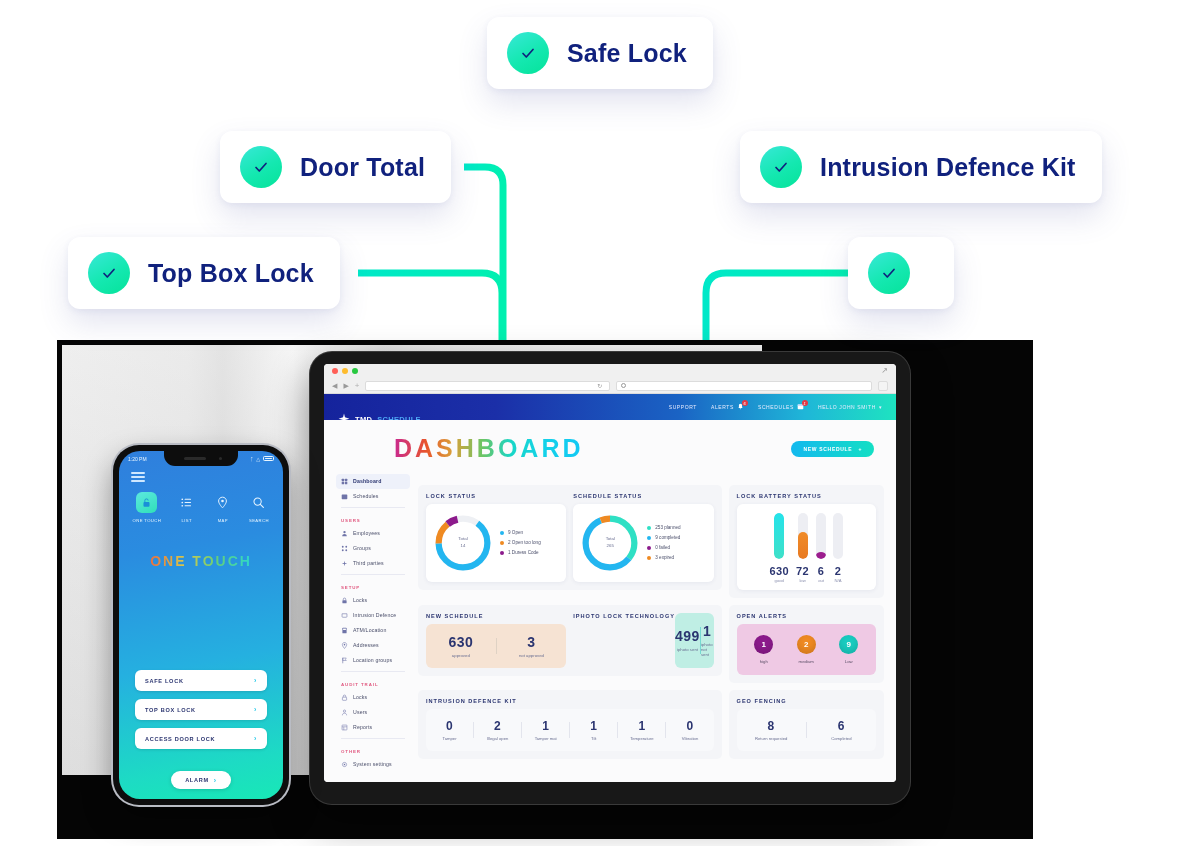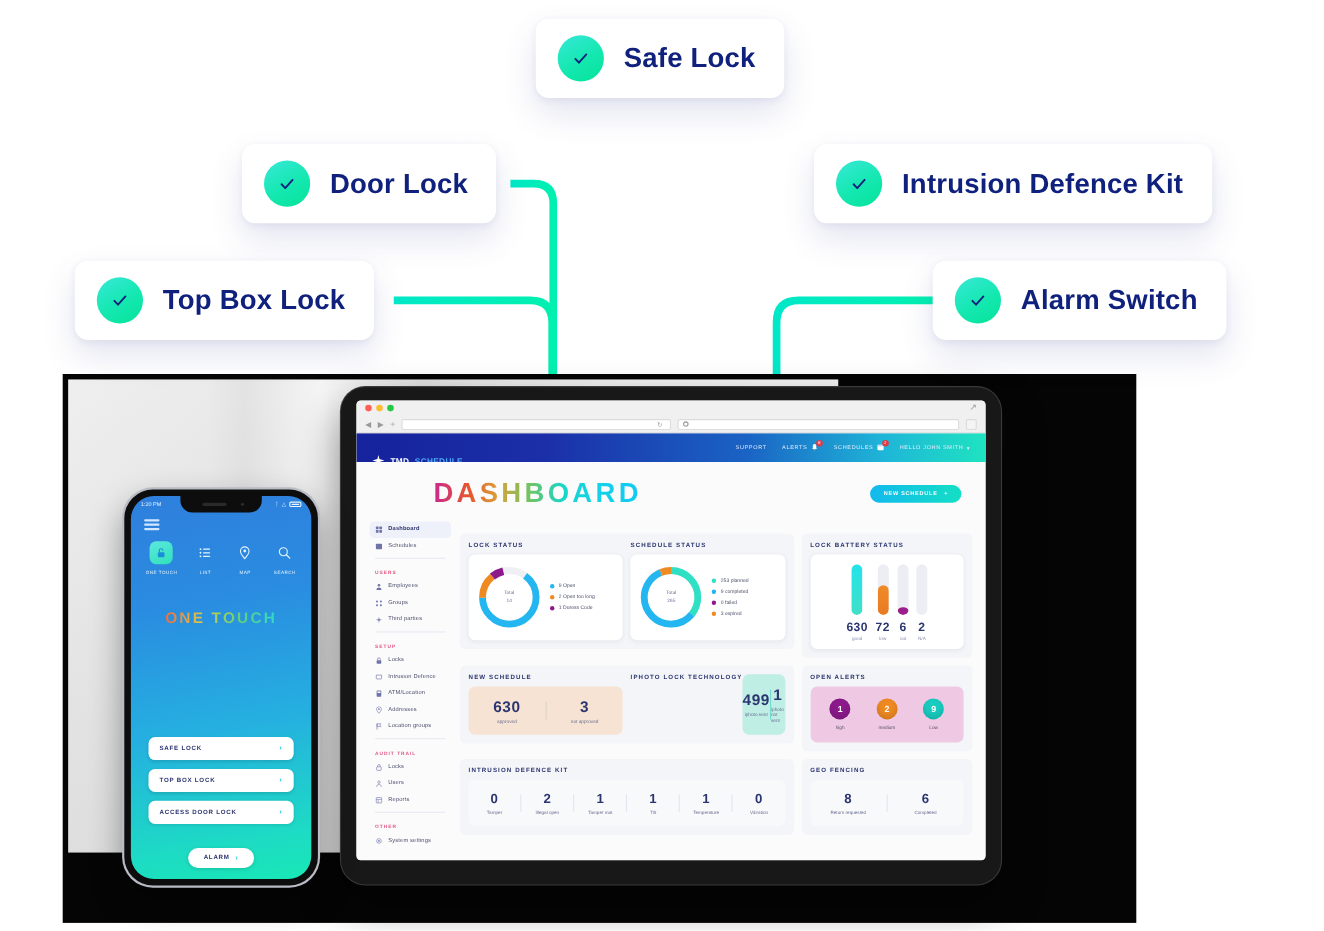--- a/index.html
+++ b/index.html
@@ -308,21 +308,21 @@
   </span>
   <span class="ctext">Safe Lock</span>
 </div>
 
 <div class="callout" id="co-door">
   <span class="check">
     <svg width="20" height="20" viewBox="0 0 20 20">
         <path d="M5 10.5 L8.3 14 L15 6.5" stroke="#10217d" stroke-width="1.7" fill="none" stroke-linecap="round" stroke-linejoin="round"></path>
       </svg>
   </span>
-  <span class="ctext">Door Lock</span>
+  <span class="ctext">Door Total</span>
 </div>
 
 <div class="callout" id="co-intr">
   <span class="check">
     <svg width="20" height="20" viewBox="0 0 20 20">
         <path d="M5 10.5 L8.3 14 L15 6.5" stroke="#10217d" stroke-width="1.7" fill="none" stroke-linecap="round" stroke-linejoin="round"></path>
       </svg>
   </span>
   <span class="ctext">Intrusion Defence Kit</span>
 </div>
@@ -335,21 +335,20 @@
   </span>
   <span class="ctext">Top Box Lock</span>
 </div>
 
 <div class="callout" id="co-alarm">
   <span class="check">
     <svg width="20" height="20" viewBox="0 0 20 20">
         <path d="M5 10.5 L8.3 14 L15 6.5" stroke="#10217d" stroke-width="1.7" fill="none" stroke-linecap="round" stroke-linejoin="round"></path>
       </svg>
   </span>
-  <span class="ctext">Alarm Switch</span>
 </div>
 
 <div id="board">
   <div id="board-photo"></div>
 </div>
 
 <div id="tablet">
  <div id="tablet-screen">
 
   <div class="chrome">

